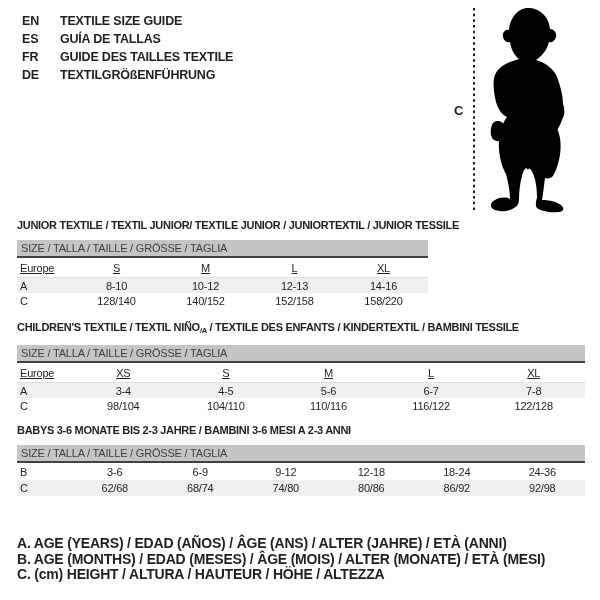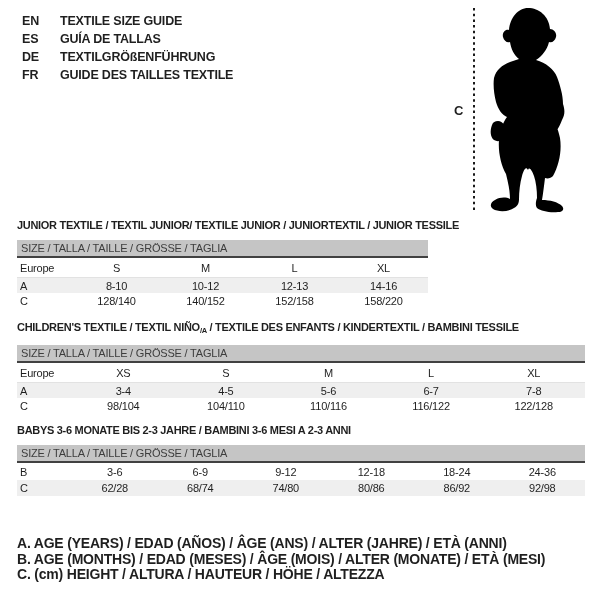--- a/index.html
+++ b/index.html
@@ -27,43 +27,43 @@
   .size-bar {
     background:var(--header-bar-bg, #c5c5c5); color:#3d3d3d;
     font-size:11px; line-height:16px; height:16px; padding-left:4px;
     border-bottom:2px solid var(--header-border, #414141);
     letter-spacing:-0.2px;
   }
   .size-table { width:100%; border-collapse:collapse; table-layout:fixed; font-size:11px; letter-spacing:-0.2px; }
   .size-table td { text-align:center; padding:0; vertical-align:middle; }
   .size-table td.lbl { text-align:left; padding-left:3px; }
   .size-table col.label-col { width:55px; }
-  .row-region td { height:19px; border-bottom:1px solid #e2e2e2; }
+  .row-region td { height:19px; border-bottom:1px solid #e2e2e2;text-decoration:underline; }
   .row-shaded td { height:15px; background:var(--shaded-row-bg, #efefef); }
   .row-plain  td { height:16px; }
   .row-tall   td { height:17px; }
   
   .legend { position:absolute; left:17px; top:536px; }
   .legend-line { font-size:14px; font-weight:bold; line-height:15.5px; letter-spacing:-0.2px; white-space:nowrap; }
 </style>
 </head>
 <body>
 
 <div class="lang-block">
   <div class="lang-row">
     <span class="lang-code">EN</span><span class="lang-title">TEXTILE SIZE GUIDE</span>
   </div>
   <div class="lang-row">
     <span class="lang-code">ES</span><span class="lang-title">GUÍA DE TALLAS</span>
   </div>
   <div class="lang-row">
+    <span class="lang-code">FR</span><span class="lang-title">GUIDE DES TAILLES TEXTILE</span>
+  </div>
+  <div class="lang-row">
     <span class="lang-code">DE</span><span class="lang-title">TEXTILGRÖßENFÜHRUNG</span>
-  </div>
-  <div class="lang-row">
-    <span class="lang-code">FR</span><span class="lang-title">GUIDE DES TAILLES TEXTILE</span>
   </div>
 </div>
 
 <div class="figure">
   <svg width="160" height="220" viewBox="0 0 160 220">
     <line x1="34" y1="8" x2="34" y2="212" stroke="#1a1a1a" stroke-width="2" stroke-dasharray="2.5 3.2"></line>
     <g transform="translate(42,5)" fill="#000000">
       <path d="
         M46,3
         C57,3 67,11 68,24
@@ -208,21 +208,21 @@
         <td class="lbl">B</td>
         <td>3-6</td>
         <td>6-9</td>
         <td>9-12</td>
         <td>12-18</td>
         <td>18-24</td>
         <td>24-36</td>
       </tr>
       <tr class="row-plain row-shaded">
         <td class="lbl">C</td>
-        <td>62/28</td>
+        <td>62/68</td>
         <td>68/74</td>
         <td>74/80</td>
         <td>80/86</td>
         <td>86/92</td>
         <td>92/98</td>
       </tr>
     </tbody>
   </table>
 </section>
 

